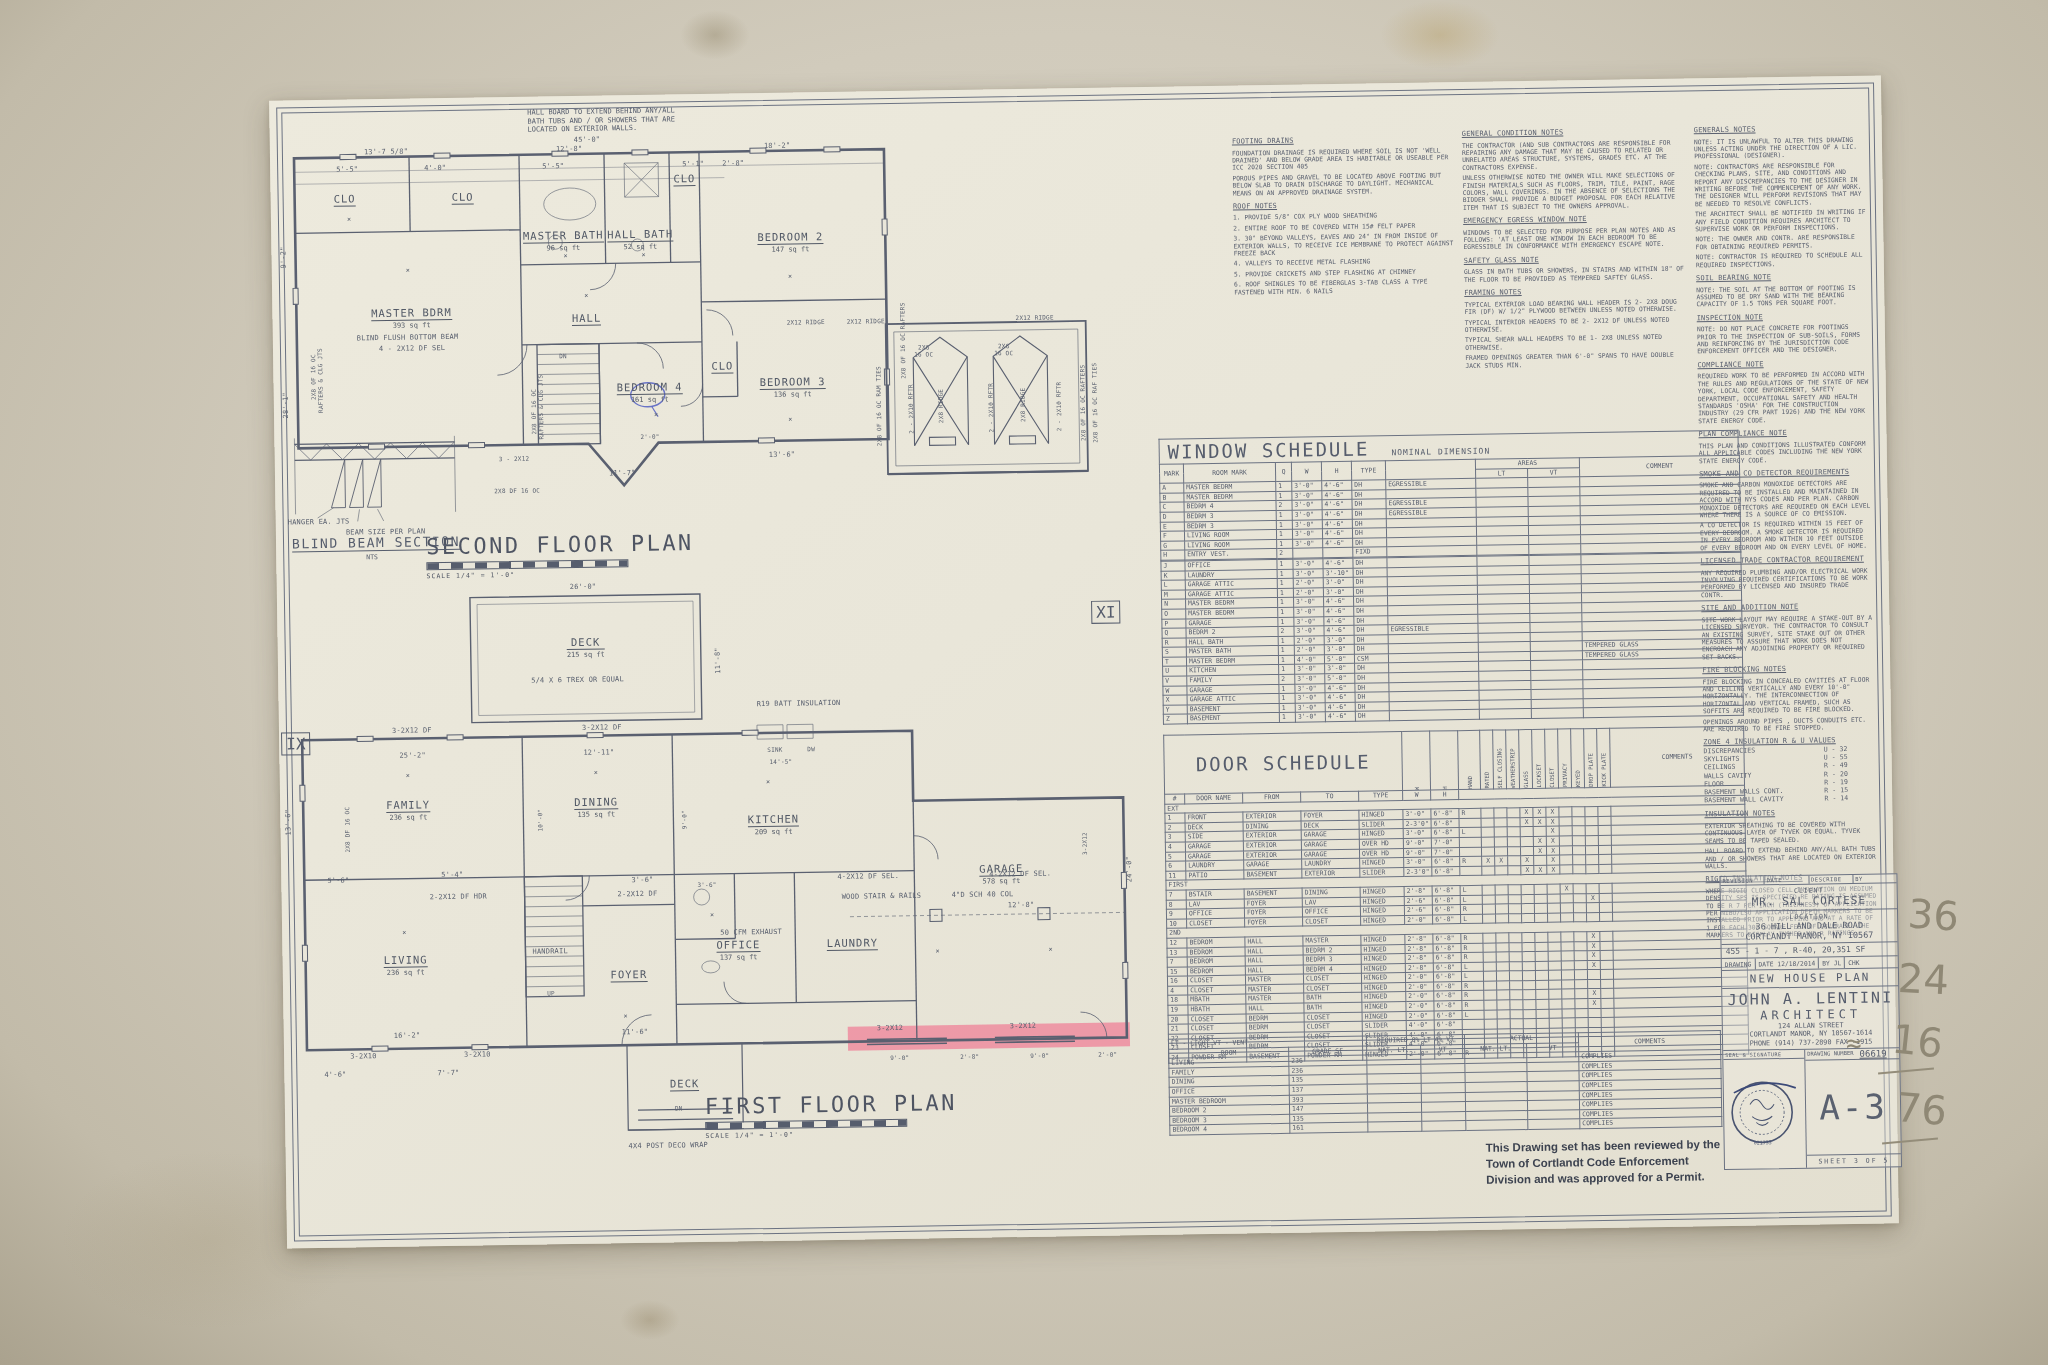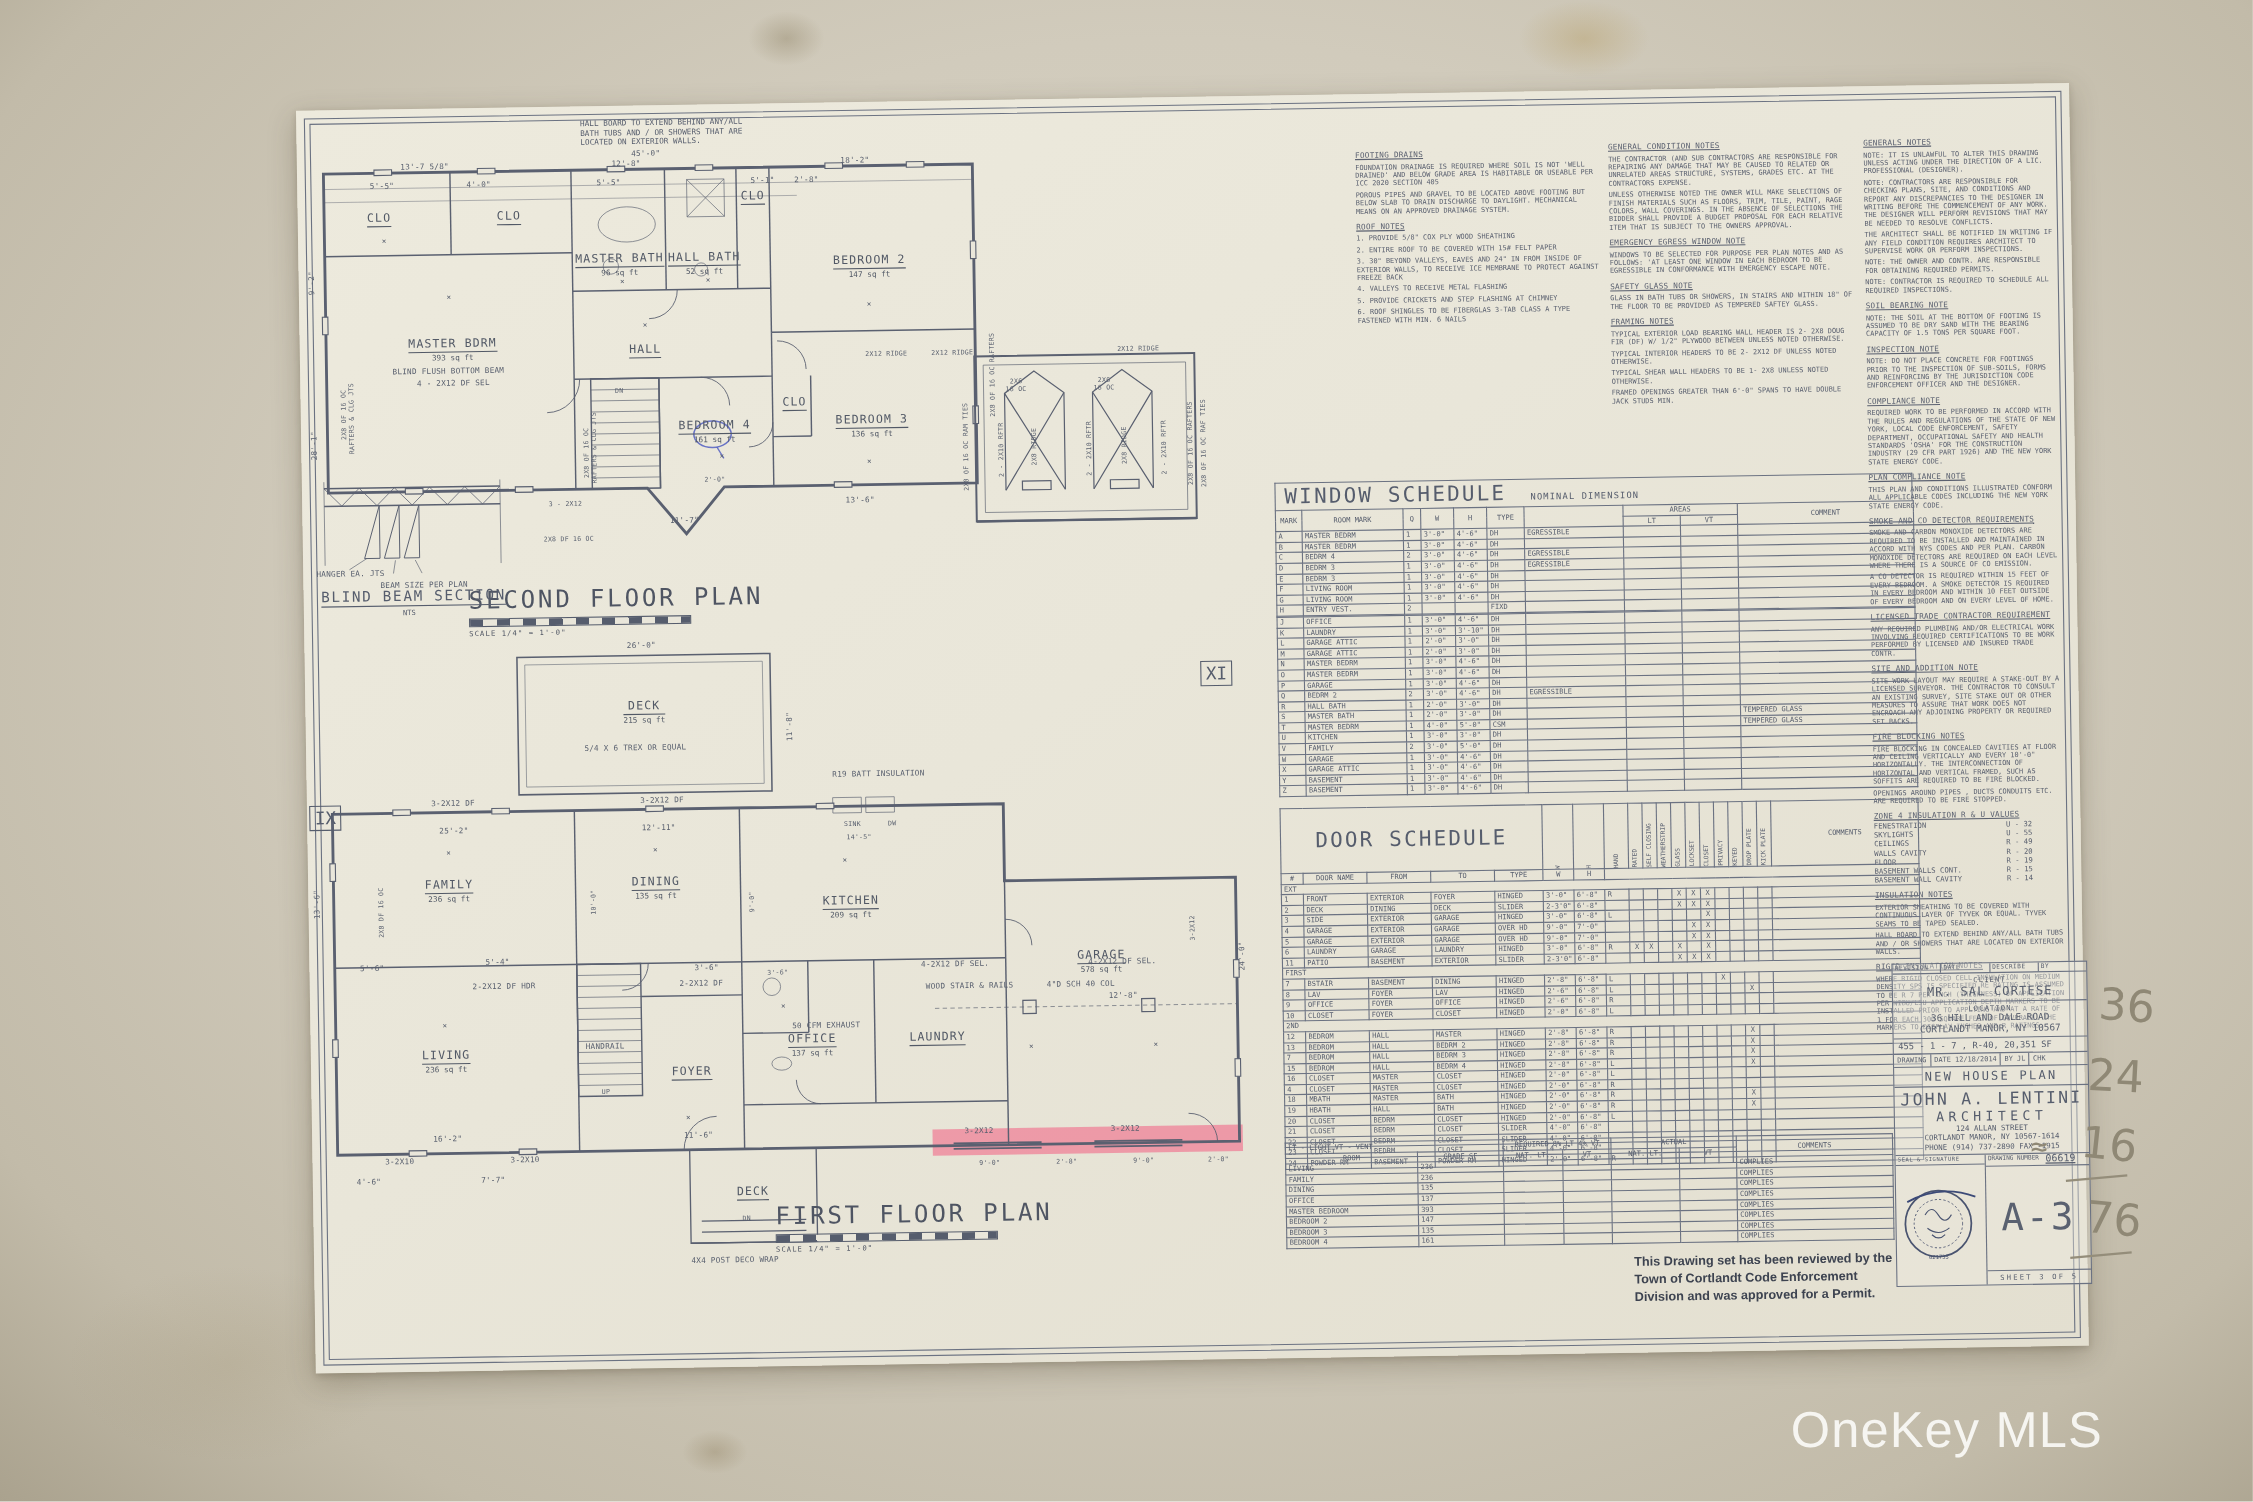--- a/index.html
+++ b/index.html
@@ -498,21 +498,21 @@
         <div class="np">A CO DETECTOR IS REQUIRED WITHIN 15 FEET OF EVERY BEDROOM. A SMOKE DETECTOR IS REQUIRED IN EVERY BEDROOM AND WITHIN 10 FEET OUTSIDE OF EVERY BEDROOM AND ON EVERY LEVEL OF HOME.</div>
         <div class="nh">LICENSED TRADE CONTRACTOR REQUIREMENT</div>
         <div class="np">ANY REQUIRED PLUMBING AND/OR ELECTRICAL WORK INVOLVING REQUIRED CERTIFICATIONS TO BE WORK PERFORMED BY LICENSED AND INSURED TRADE CONTR.</div>
         <div class="nh">SITE AND ADDITION NOTE</div>
         <div class="np">SITE WORK LAYOUT MAY REQUIRE A STAKE-OUT BY A LICENSED SURVEYOR. THE CONTRACTOR TO CONSULT AN EXISTING SURVEY, SITE STAKE OUT OR OTHER MEASURES TO ASSURE THAT WORK DOES NOT ENCROACH ANY ADJOINING PROPERTY OR REQUIRED SET BACKS.</div>
         <div class="nh">FIRE BLOCKING NOTES</div>
         <div class="np">FIRE BLOCKING IN CONCEALED CAVITIES AT FLOOR AND CEILING VERTICALLY AND EVERY 10'-0" HORIZONTALLY. THE INTERCONNECTION OF HORIZONTAL AND VERTICAL FRAMED, SUCH AS SOFFITS ARE REQUIRED TO BE FIRE BLOCKED.</div>
         <div class="np">OPENINGS AROUND PIPES , DUCTS CONDUITS ETC. ARE REQUIRED TO BE FIRE STOPPED.</div>
         <div class="nh">ZONE 4 INSULATION R &amp; U VALUES</div>
         <div class="nrow">
-          <span>FENESTRATION</span>
+          <span>DISCREPANCIES</span>
           <span>U - 32</span>
         </div>
         <div class="nrow">
           <span>SKYLIGHTS</span>
           <span>U - 55</span>
         </div>
         <div class="nrow">
           <span>CEILINGS</span>
           <span>R - 49</span>
         </div>
@@ -1664,14 +1664,13 @@
   </div>
 
   <div class="hand" style="left:1908px;top:892px;transform:rotate(4deg);">36</div>
   <div class="hand" style="left:1898px;top:956px;transform:rotate(3deg);">24</div>
   <div class="hand" style="left:1892px;top:1018px;transform:rotate(6deg);">16</div>
   <div class="hline" style="left:1878px;top:1070px;transform:rotate(-5deg);"></div>
   <div class="squig" style="left:1846px;top:1028px;">≈</div>
   <div class="hand" style="left:1896px;top:1086px;transform:rotate(5deg);">76</div>
   <div class="hline" style="left:1882px;top:1140px;transform:rotate(-5deg);"></div>
 
-  <div class="watermark">OneKey MLS</div>
 </div>
 
 </body></html>

